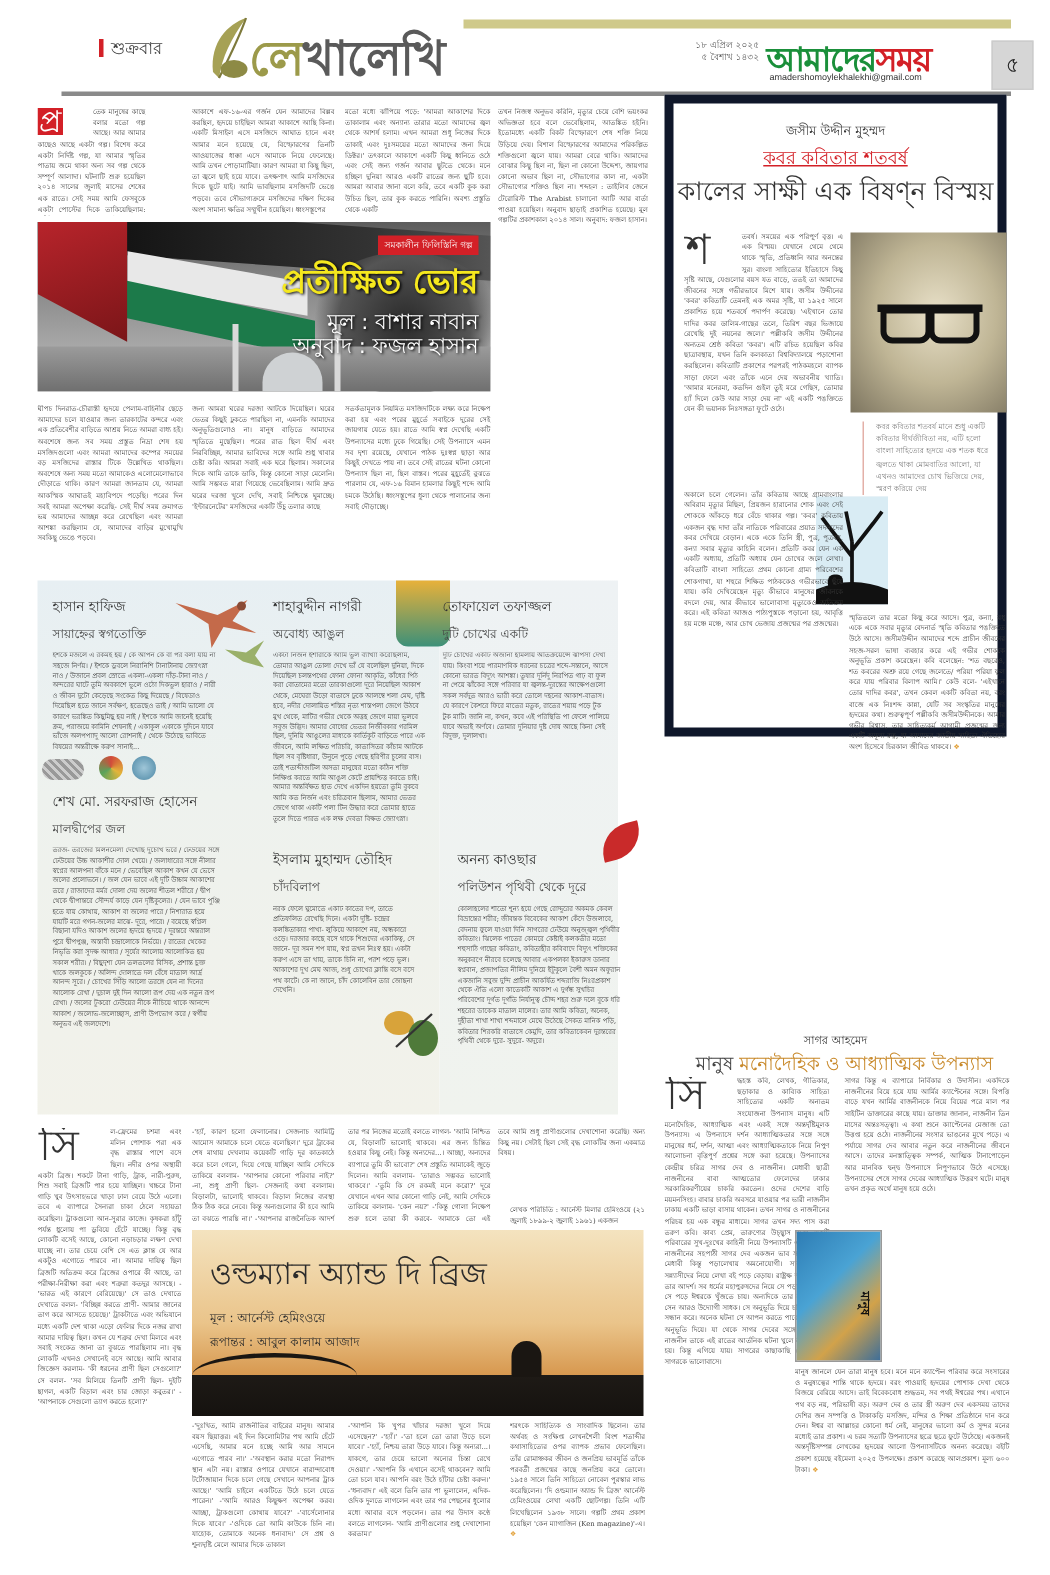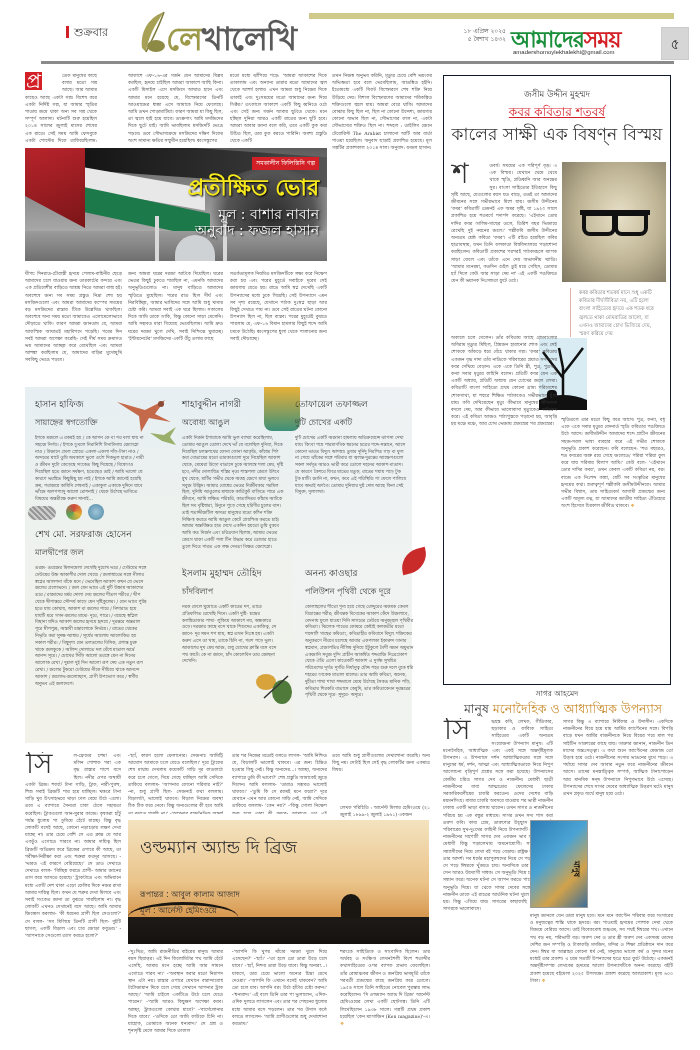--- a/index.html
+++ b/index.html
@@ -44,21 +44,21 @@
   
   .poetry { position: absolute; left: 25px; top: 387px; width: 268px; height: 356px; background: linear-gradient(180deg,#e7eff3 0%, #eef2ee 40%, #f2f2ea 100%); }
   .poetry-right { position: absolute; left: 293px; top: 387px; width: 119px; height: 356px; background: linear-gradient(180deg,#eef2f4,#f0f3ee); }
   .poem { position: absolute; }
   .poem .author { font-size: 9px; color: #333; font-family: "DejaVu Sans", sans-serif; }
   .poem .ptitle { font-size: 8px; color: #444; font-family: "DejaVu Sans", sans-serif; margin-top: 4px; }
   .poem .body { font-size: 4.5px; line-height: 6.8px; color: #444; margin-top: 6px; }
   .bird { position: absolute; }
 
   
-  .jbox { position: absolute; left: 443px; top: 75px; width: 228px; height: 610px; border: 1px solid #0f172a; background: #fff; }
+  .jbox { position: absolute; left: 443px; top: 63px; width: 228px; height: 428px; border: 6px solid #0f172a; background: #fff; }
   .jbox .jauthor { position: absolute; left: 0; width: 100%; top: 12px; text-align: center; font-size: 8.5px; color: #333; font-family: "DejaVu Sans", sans-serif; }
   .jbox .jkicker { position: absolute; left: 0; width: 100%; top: 27px; text-align: center; font-size: 12px; color: #d32027; font-family: "DejaVu Sans", sans-serif; text-decoration: underline; }
   .jbox .jtitle { position: absolute; left: 0; width: 100%; top: 45px; text-align: center; font-size: 17px; color: #333; font-family: "DejaVu Sans", sans-serif; }
   .portrait { position: absolute; left: 118px; top: 86px; width: 104px; height: 120px; background: radial-gradient(ellipse at 55% 45%,#e8e0c8 0%, #bfb595 50%, #7d7560 100%); overflow: hidden; }
   .portrait .glasses { position: absolute; left: 18px; top: 48px; width: 70px; height: 16px; border-top: 5px solid #111; }
   .portrait .glasses::before, .portrait .glasses::after { content: ""; position: absolute; top: -3px; width: 26px; height: 16px; border: 4px solid #111; border-radius: 3px 3px 8px 8px; }
   .portrait .glasses::before { left: 2px; }
   .portrait .glasses::after { right: 2px; }
   .pull { position: absolute; left: 126px; top: 212px; width: 90px; font-size: 5px; line-height: 8.2px; color: #777; border-left: 1px solid #e3b0a8; padding-left: 8px; }
   .tree { position: absolute; left: 95px; top: 262px; width: 48px; height: 72px; background: #d9ecf4; overflow: hidden; }
@@ -66,21 +66,21 @@
   
   .sh-author { position: absolute; left: 443px; top: 688px; width: 228px; text-align: center; font-size: 7.5px; color: #333; font-family: "DejaVu Sans", sans-serif; }
   .sh-title { position: absolute; left: 443px; top: 700px; width: 240px; text-align: center; font-size: 12.5px; font-family: "DejaVu Sans", sans-serif; white-space: nowrap; }
   .sh-title .t1 { color: #444; }
   .sh-title .t2 { color: #c8892a; }
   .bookcover { position: absolute; left: 530px; top: 820px; width: 58px; height: 88px; background: linear-gradient(135deg,#2e7db5 0%, #4aa3d4 40%, #d2a24a 70%, #3d6e9a 100%); border: 1px solid #999; }
   .bookcover .btitle { position: absolute; right: 4px; top: 40px; writing-mode: vertical-rl; font-size: 8px; color: #111; font-weight: bold; font-family: "DejaVu Sans", sans-serif; }
 
   
   .banner2 { position: absolute; left: 128px; top: 820px; width: 301px; height: 124px; background: linear-gradient(180deg,#f4e3bf 0%, #eac48a 50%, #d7984f 78%, #1e1a16 78%, #15120f 100%); overflow: hidden; }
-  .banner2 .btitle { position: absolute; left: 12px; top: 14px; font-size: 17px; color: #2b2b2b; font-family: "DejaVu Sans", sans-serif; }
+  .banner2 .btitle { position: absolute; left: 12px; top: 14px; font-size: 20px; color: #2b2b2b; font-family: "DejaVu Sans", sans-serif; }
   .banner2 .bcredit { position: absolute; left: 12px; font-size: 8px; color: #2b2b2b; font-family: "DejaVu Sans", sans-serif; }
   .banner2 .bridge { position: absolute; left: 0; top: 82px; width: 110px; height: 30px; border-top: 3px solid #1a1612; border-radius: 50% 50% 0 0; }
   .banner2 .person { position: absolute; left: 213px; top: 74px; width: 20px; height: 24px; background: #1a1612; border-radius: 10px 10px 2px 2px; }
   .star { color: #e2a13a; }
 </style>
 </head>
 <body>
 
 <div class="header">
   <div class="hdr-daybar"></div>
@@ -219,21 +219,21 @@
   <span class="dropcap plain">সি</span><span>ল-ফ্রেমের চশমা এবং মলিন পোশাক পরা এক বৃদ্ধ রাস্তার পাশে বসে ছিল। নদীর ওপর অস্থায়ী একটা ব্রিজ। শকটে টানা গাড়ি, ট্রাক, নারী-পুরুষ, শিশু সবাই ব্রিজটি পার হয়ে যাচ্ছিল। খচ্চরে টানা গাড়ি খুব উৎসাহভরে খাড়া ঢাল বেয়ে উঠে এলো। তবে এ ব্যাপারে সৈন্যরা চাকা ঠেলে সহায়তা করেছিল। ট্রাকগুলো আন-সুরার কাজে। কৃষকরা হাঁটু পর্যন্ত ধুলোয় পা ডুবিয়ে হেঁটে যাচ্ছে। কিন্তু বৃদ্ধ লোকটি বসেই আছে, কোনো নড়াচড়ার লক্ষণ দেখা যাচ্ছে না। তার চেয়ে বেশি সে এত ক্লান্ত যে আর একটুও এগোতে পারবে না। আমার দায়িত্ব ছিল ব্রিজটি অতিক্রম করে ব্রিজের ওপারে কী আছে, তা পরীক্ষা-নিরীক্ষা করা এবং শত্রুরা কতদূর আসছে।</span>
   <span>-'ভারত এই কারণে বেরিয়েছে।' সে তাও দেখাতে দেখাতে বলল- 'বিচ্ছিন্ন করতে প্রাণী- আমার জানের তাগ করে আসতে হয়েছে।' ট্রাকটাতে এবং অভিযানে মধ্যে একটি দেশ থাকা এড়ো ফেলির দিকে নজর রাখা আমার দায়িত্ব ছিল। কখন যে শত্রুর দেখা মিলবে এবং সবাই সংকেত জানা তা বুঝতে পারছিলাম না। বৃদ্ধ লোকটি এখনও সেখানেই বসে আছে। আমি আবার জিজ্ঞেস করলাম- 'কী ধরনের প্রাণী ছিল সেগুলো?' সে বলল- 'সব মিলিয়ে তিনটি প্রাণী ছিল- দুইটি ছাগল, একটি বিড়াল এবং চার জোড়া কবুতর।' -'আপনাকে সেগুলো ত্যাগ করতে হলো?'</span>
 </div>
 <div class="col" style="left:128px;top:752px;width:95px;height:62px;">-'হ্যাঁ, কারণ হলো ফেলানোর। সেজনাচ আমিট্টি আমোস আমাকে চলে যেতে বলেছিল।' দূরে ট্রাকের শেষ মাথায় দেখলাম কয়েকটি গাড়ি দূর কাতকাঠে করে চলে গেলে, দিয়ে গেছে যাচ্ছিল আমি সেদিকে তাকিয়ে বললাম- 'আপনার কোনো পরিবার নাই?' -না, শুধু প্রাণী ছিল- সেজন্যই কথা বললাম। বিড়ালটা, ভালোই থাকবে। বিড়াল নিজের ব্যবস্থা ঠিক ঠিক করে নেবে। কিন্তু অন্যগুলোর কী হবে আমি তা বুঝতে পারছি না।' -'আপনার রাজনৈতিক আদর্শ কী?'</div>
 <div class="col" style="left:232px;top:752px;width:95px;height:62px;">তার পর নিজের মতোই বলতে লাগল- 'আমি নিশ্চিত যে, বিড়ালটি ভালোই থাকবে। এর জন্য চিন্তিত হওয়ার কিছু নেই। কিন্তু অন্যদের...। আচ্ছা, অন্যদের ব্যাপারে তুমি কী ভাবো?' শেষ প্রস্তুতি আমাকেই জুড়ে দিলেন। আমি বললাম- 'তারাও সম্ভবত ভালোই থাকবে।' -'তুমি কি সে রকমই মনে করো?' দূরে যেখানে এখন আর কোনো গাড়ি নেই, আমি সেদিকে তাকিয়ে বললাম- 'কেন নয়?' -'কিন্তু গোলা নিক্ষেপ শুরু হলে তারা কী করবে- আমাকে তো এই কারণেরই জন্যই চলে আসতে বলা হয়েছিল?'</div>
 <div class="col" style="left:332px;top:752px;width:98px;height:50px;">তবে আমি শুধু প্রাণীগুলোর দেখাশোনা করেছি। অন্য কিছু নয়। সেটাই ছিল সেই বৃদ্ধ লোকটির জন্য একমাত্র বিষয়।</div>
 <div class="col" style="left:340px;top:804px;width:90px;height:14px;">লেখক পরিচিতি : আর্নেস্ট মিলার হেমিংওয়ে (২১ জুলাই ১৮৯৯-২ জুলাই ১৯৬১) একজন</div>
 
 <div class="banner2">
   <div class="btitle">ওল্ডম্যান অ্যান্ড দি ব্রিজ</div>
-  <div class="bcredit" style="top:52px;margin-top:32px;">মূল : আর্নেস্ট হেমিংওয়ে</div>
+  <div class="bcredit" style="top:52px;">মূল : আর্নেস্ট হেমিংওয়ে</div>
   <div class="bcredit" style="top:68px;">রূপান্তর : আবুল কালাম আজাদ</div>
   <div class="bridge"></div>
   <div class="person"></div>
 </div>
 
 <div class="col" style="left:128px;top:948px;width:95px;height:96px;">-'দুঃখিত, আমি রাজনীতির বাইরের মানুষ। আমার বয়স ছিয়াত্তর। এই দিন কিলোমিটার পথ আমি হেঁটে এসেছি, আমার মনে হচ্ছে আমি আর সামনে এগোতে পারব না।' -'অবস্থান করার মতো নিরাপদ স্থান এটা নয়। রাস্তার ওপারে যেখানে বারান্দাবোধ টর্টোজায়ান দিকে চলে গেছে সেখানে আপনার ট্রাক আছে।' 'আমি চাইলে একটিতে উঠে চলে যেতে পারেন।' -'আমি আরও কিছুক্ষণ অপেক্ষা করব। আচ্ছা, ট্রাকগুলো কোথায় যাবে?' -'বার্সেলোনার দিকে যাবে।' -'ওদিকে তো আমি কাউকে চিনি না। যাহোক, তোমাকে অনেক ধন্যবাদ।' সে প্রশ্ন ও শূন্যদৃষ্টি মেলে আমার দিকে তাকাল</div>
 <div class="col" style="left:232px;top:948px;width:95px;height:96px;">-'আপনি কি খুপর খাঁচার দরজা খুলে দিয়ে এসেছেন?' -'হ্যাঁ।' -'তা হলে তো তারা উড়ে চলে যাবে।' -'হ্যাঁ, নিশ্চয় তারা উড়ে যাবে। কিন্তু অন্যরা...। যাকগে, তার চেয়ে ভালো অন্যের চিন্তা রেখে দেওয়া।' -'আপনি কি এখানে বসেই থাকবেন? আমি তো চলে যাব। আপনি বরং উঠে হাঁটার চেষ্টা করুন।' -'ধন্যবাদ।' এই বলে তিনি তার পা ভুলালেন, এদিক-ওদিক দুলতে লাগলেন এবং তার পর পেছনের ধুলোর মধ্যে আবার বসে পড়লেন। তার পর উদাস কণ্ঠে বলতে লাগলেন- 'আমি প্রাণীগুলোর শুধু দেখাশোনা করতাম।'</div>
 <div class="col" style="left:340px;top:948px;width:90px;height:96px;">
   <span>শরৎকে সাহিত্যিক ও সাংবাদিক ছিলেন। তার অর্থবহ ও সংক্ষিপ্ত লেখনশৈলী বিংশ শতাব্দীর কথাসাহিত্যের ওপর ব্যাপক প্রভাব ফেলেছিল। তাঁর রোমাঞ্চকর জীবন ও জনপ্রিয় ভাবমূর্তি তাঁকে পরবর্তী প্রজন্মের কাছে জনপ্রিয় করে তোলে। ১৯৫৪ সালে তিনি সাহিত্যে নোবেল পুরস্কার লাভ করেছিলেন। 'দি ওল্ডম্যান অ্যান্ড দি ব্রিজ' আর্নেস্ট হেমিংওয়ের লেখা একটি ছোটগল্প। তিনি এটি লিখেছিলেন ১৯৩৮ সালে। গল্পটি প্রথম প্রকাশ হয়েছিল 'কেন ম্যাগাজিন (Ken magazine)'-এ।</span>
   <span class="star">❖</span>

